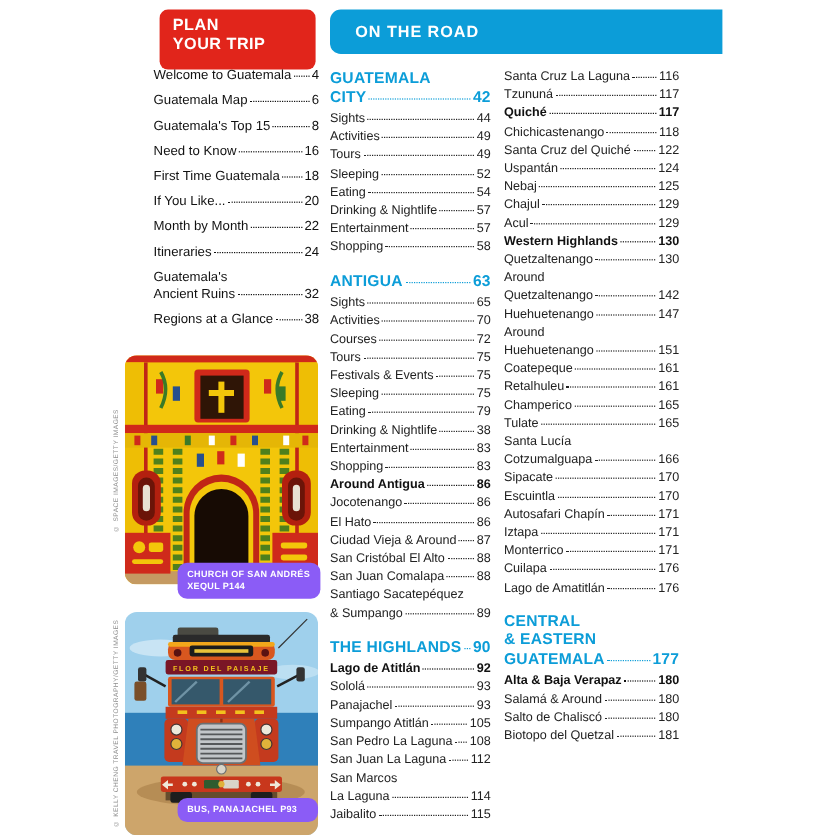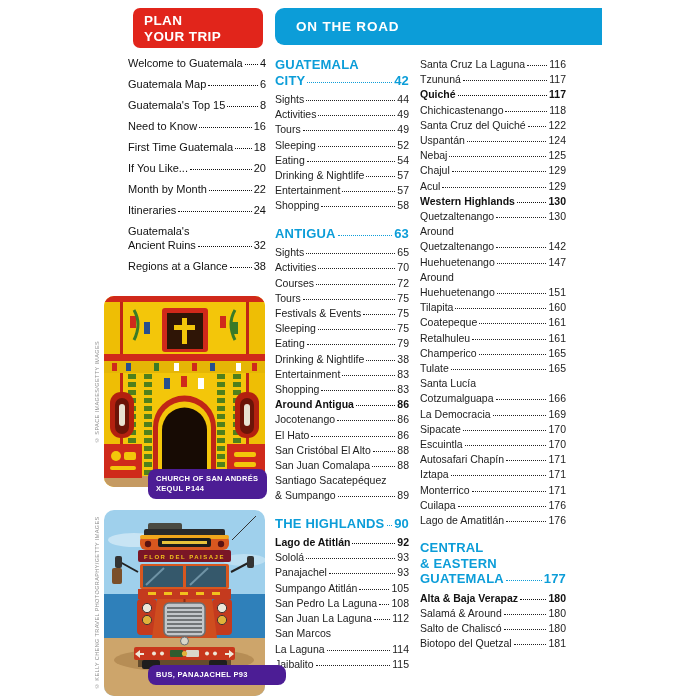--- a/index.html
+++ b/index.html
@@ -3,21 +3,21 @@
 <meta charset="utf-8">
 <style>
   html,body{margin:0;padding:0;}
   body{
     width:700px;height:700px;background:#ffffff;position:relative;overflow:hidden;
     font-family:"Liberation Sans","DejaVu Sans",sans-serif;color:#1d1d1b;
     -webkit-font-smoothing:antialiased;
   }
   
   .plan-badge{
-    position:absolute;left:133px;top:8px;width:130px;height:40px;box-sizing:border-box;
+    position:absolute;left:133px;top:8px;width:130px;height:50px;box-sizing:border-box;
     background:#e1251b;border-radius:7px;color:#fff;font-weight:bold;
     font-size:13.5px;line-height:1.18;padding:5px 0 0 11px;letter-spacing:.4px;
   }
   .road-badge{
     position:absolute;left:275px;top:8px;width:327px;height:37px;box-sizing:border-box;
     background:#0c9dd8;border-radius:9px 0 0 9px;color:#fff;font-weight:bold;
     font-size:13.5px;letter-spacing:.8px;display:flex;align-items:center;padding-left:21px;
   }
   
   .col{position:absolute;top:57px;}
@@ -48,26 +48,26 @@
   #bus-photo{top:510px;height:186px;}
   .photo svg{display:block;width:100%;height:100%;}
   .credit{
     position:absolute;left:92px;width:10px;display:flex;align-items:center;justify-content:center;
     writing-mode:vertical-rl;transform:rotate(180deg);
     font-size:5.5px;color:#8f8f8f;letter-spacing:.4px;white-space:nowrap;
   }
   #church-credit{top:296px;height:191px;}
   #bus-credit{top:510px;height:186px;}
   .caption{
-    position:absolute;background:#4c1d95;color:#fff;border-radius:8px;
+    position:absolute;background:#8b5cf6;color:#fff;border-radius:8px;
     font-size:7.5px;font-weight:bold;letter-spacing:.3px;line-height:1.35;
     padding:5px 8px;box-sizing:border-box;
   }
   #church-caption{left:148px;top:469px;width:119px;}
-  #bus-caption{left:148px;top:665px;width:138px;}
+  #bus-caption{left:148px;top:665px;width:117px;}
 </style>
 </head>
 <body>
 
 <div class="plan-badge">
   <div>PLAN</div>
   <div>YOUR TRIP</div>
 </div>
 
 <div class="road-badge">
@@ -310,20 +310,27 @@
     </div>
     <div class="toc-item entry">
       <div class="row">
         <span class="label">El Hato</span>
         <span class="leader"></span>
         <span class="pg">86</span>
       </div>
     </div>
     <div class="toc-item entry">
       <div class="row">
+        <span class="label">Ciudad Vieja &amp; Around</span>
+        <span class="leader"></span>
+        <span class="pg">87</span>
+      </div>
+    </div>
+    <div class="toc-item entry">
+      <div class="row">
         <span class="label">San Cristóbal El Alto</span>
         <span class="leader"></span>
         <span class="pg">88</span>
       </div>
     </div>
     <div class="toc-item entry">
       <div class="row">
         <span class="label">San Juan Comalapa</span>
         <span class="leader"></span>
         <span class="pg">88</span>
@@ -507,27 +514,20 @@
         <span class="label">Around</span>
       </div>
       <div class="row">
         <span class="label">Huehuetenango</span>
         <span class="leader"></span>
         <span class="pg">151</span>
       </div>
     </div>
     <div class="toc-item entry">
       <div class="row">
-        <span class="label">Tilapita</span>
-        <span class="leader"></span>
-        <span class="pg">160</span>
-      </div>
-    </div>
-    <div class="toc-item entry">
-      <div class="row">
         <span class="label">Coatepeque</span>
         <span class="leader"></span>
         <span class="pg">161</span>
       </div>
     </div>
     <div class="toc-item entry">
       <div class="row">
         <span class="label">Retalhuleu</span>
         <span class="leader"></span>
         <span class="pg">161</span>
@@ -548,27 +548,20 @@
       </div>
     </div>
     <div class="toc-item entry">
       <div class="row">
         <span class="label">Santa Lucía</span>
       </div>
       <div class="row">
         <span class="label">Cotzumalguapa</span>
         <span class="leader"></span>
         <span class="pg">166</span>
-      </div>
-    </div>
-    <div class="toc-item entry">
-      <div class="row">
-        <span class="label">La Democracia</span>
-        <span class="leader"></span>
-        <span class="pg">169</span>
       </div>
     </div>
     <div class="toc-item entry">
       <div class="row">
         <span class="label">Sipacate</span>
         <span class="leader"></span>
         <span class="pg">170</span>
       </div>
     </div>
     <div class="toc-item entry">

